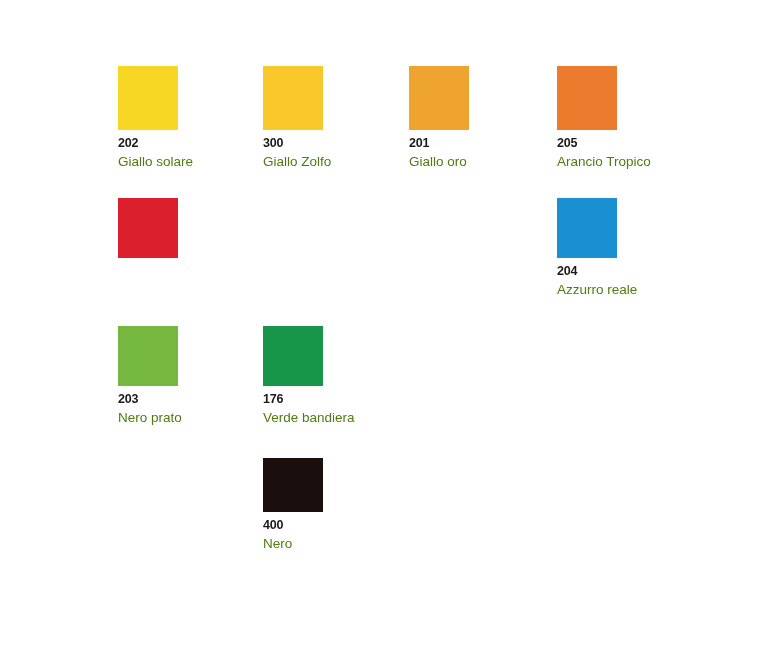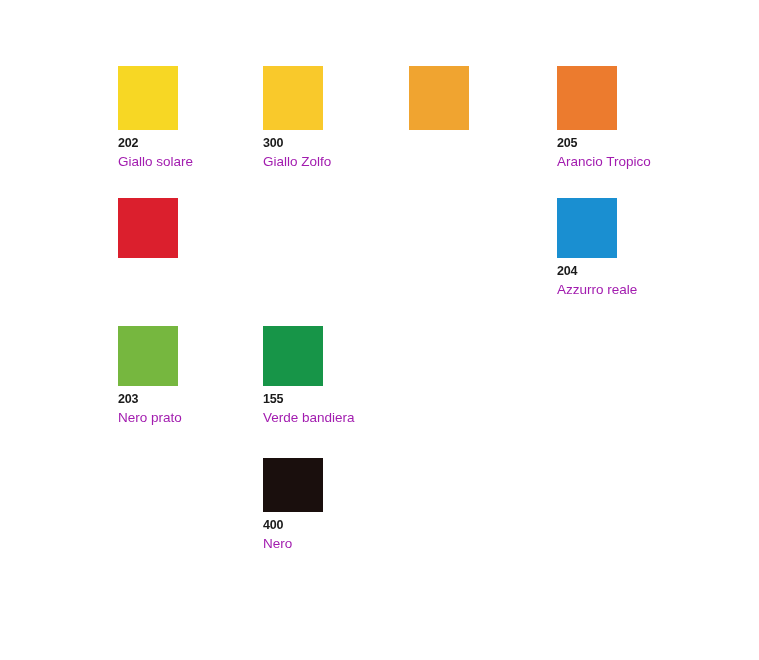--- a/index.html
+++ b/index.html
@@ -57,21 +57,21 @@
     color: #1a1a1a;
     letter-spacing: -0.2px;
     display: block;
     margin-bottom: 5px;
   }
 
   .swatch-name {
     font-family: "Liberation Sans", sans-serif;
     font-size: 13.5px;
     font-weight: normal;
-    color: #a21caf;
+    color: #4d7c0f;
     display: block;
     white-space: nowrap;
   }
 
   
   .swatch-grid > .swatch-cell[data-row="1"] .swatch-chip { height: 64px; }
   .swatch-grid > .swatch-cell[data-row="2"] .swatch-chip { height: 60px; }
   .swatch-grid > .swatch-cell[data-row="3"] .swatch-chip { height: 60px; }
   .swatch-grid > .swatch-cell[data-row="4"] .swatch-chip { height: 54px; }
 
@@ -93,20 +93,24 @@
       </div>
       <div class="swatch-cell" data-row="1">
         <span class="swatch-chip" style="background-color: rgb(249, 201, 43);"></span>
         <div class="swatch-caption">
           <span class="swatch-code">300</span>
           <span class="swatch-name">Giallo Zolfo</span>
         </div>
       </div>
       <div class="swatch-cell" data-row="1">
         <span class="swatch-chip" style="background-color: rgb(240, 164, 48);"></span>
+        <div class="swatch-caption">
+          <span class="swatch-code">201</span>
+          <span class="swatch-name">Giallo oro</span>
+        </div>
       </div>
       <div class="swatch-cell" data-row="1">
         <span class="swatch-chip" style="background-color: rgb(236, 123, 46);"></span>
         <div class="swatch-caption">
           <span class="swatch-code">205</span>
           <span class="swatch-name">Arancio Tropico</span>
         </div>
       </div>
       <div class="swatch-cell" data-row="2">
         <span class="swatch-chip" style="background-color: rgb(219, 31, 45);"></span>
@@ -135,21 +139,21 @@
       <div class="swatch-cell" data-row="3">
         <span class="swatch-chip" style="background-color: rgb(118, 183, 63);"></span>
         <div class="swatch-caption">
           <span class="swatch-code">203</span>
           <span class="swatch-name">Nero prato</span>
         </div>
       </div>
       <div class="swatch-cell" data-row="3">
         <span class="swatch-chip" style="background-color: rgb(23, 149, 72);"></span>
         <div class="swatch-caption">
-          <span class="swatch-code">155</span>
+          <span class="swatch-code">176</span>
           <span class="swatch-name">Verde bandiera</span>
         </div>
       </div>
       <div class="swatch-cell empty" data-row="3">
         <span class="swatch-chip" style="background-color: rgb(255, 255, 255);"></span>
         <div class="swatch-caption">
           <span class="swatch-code"></span>
           <span class="swatch-name"></span>
         </div>
       </div>

